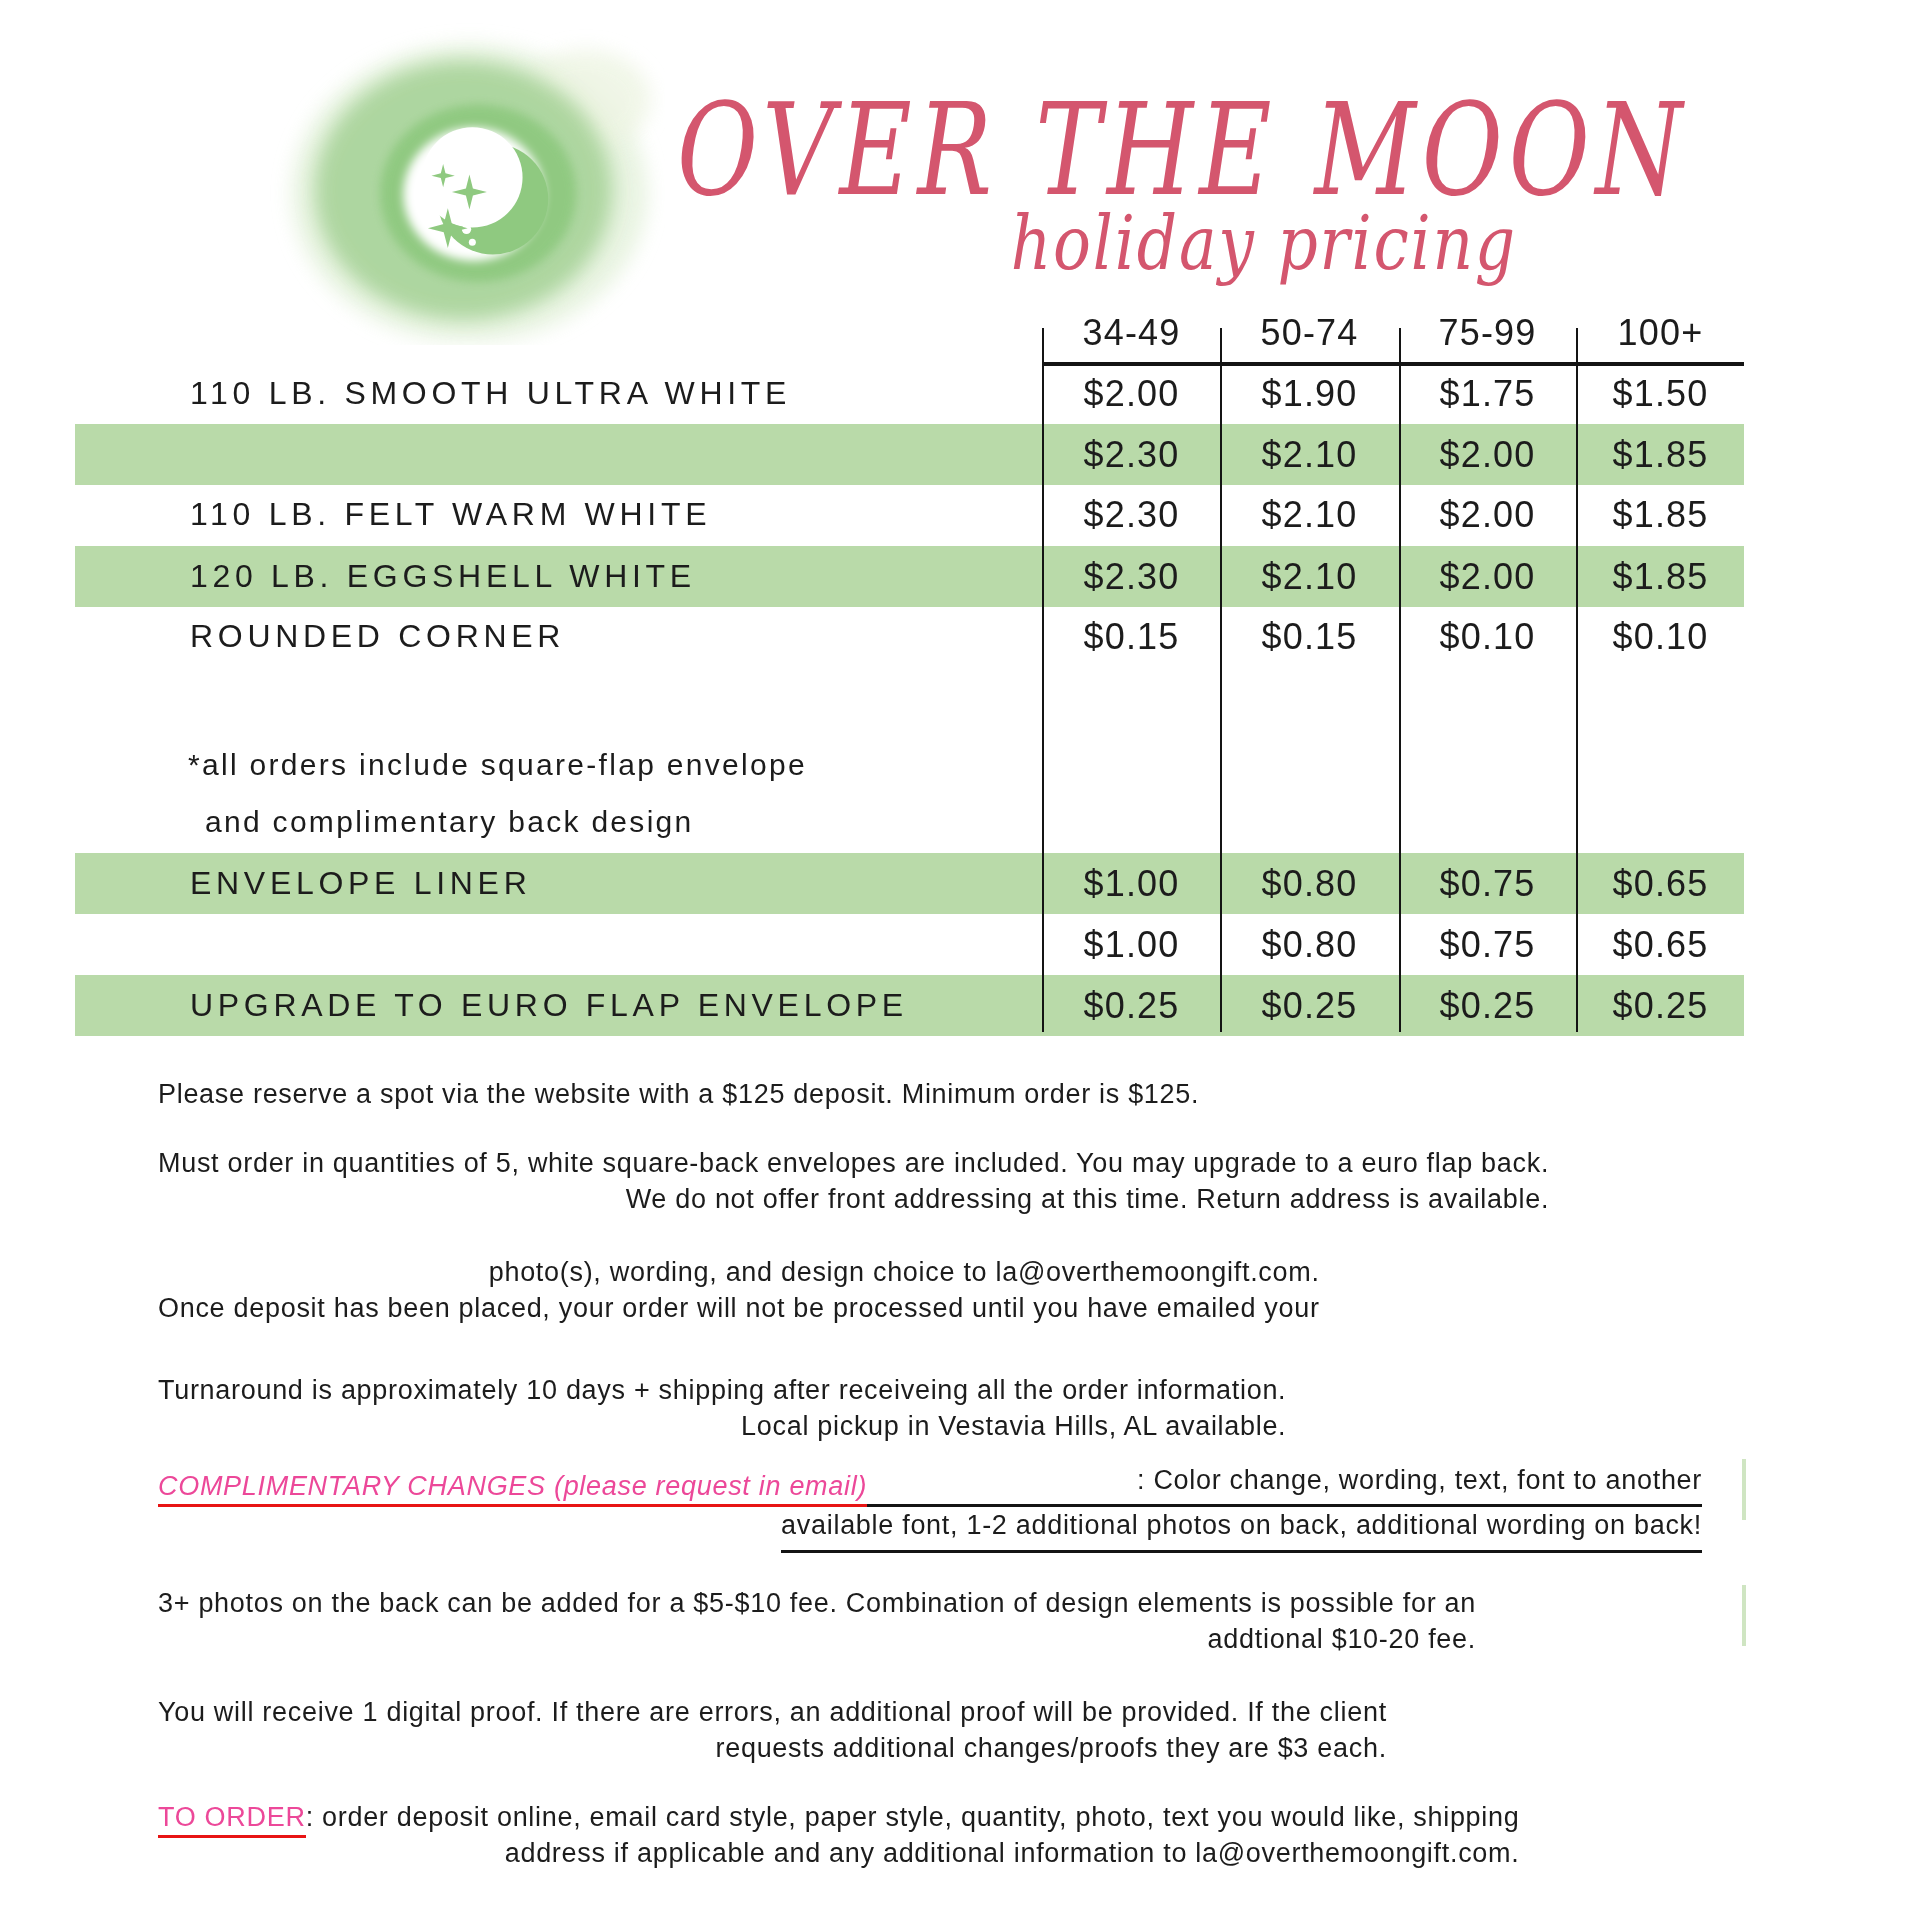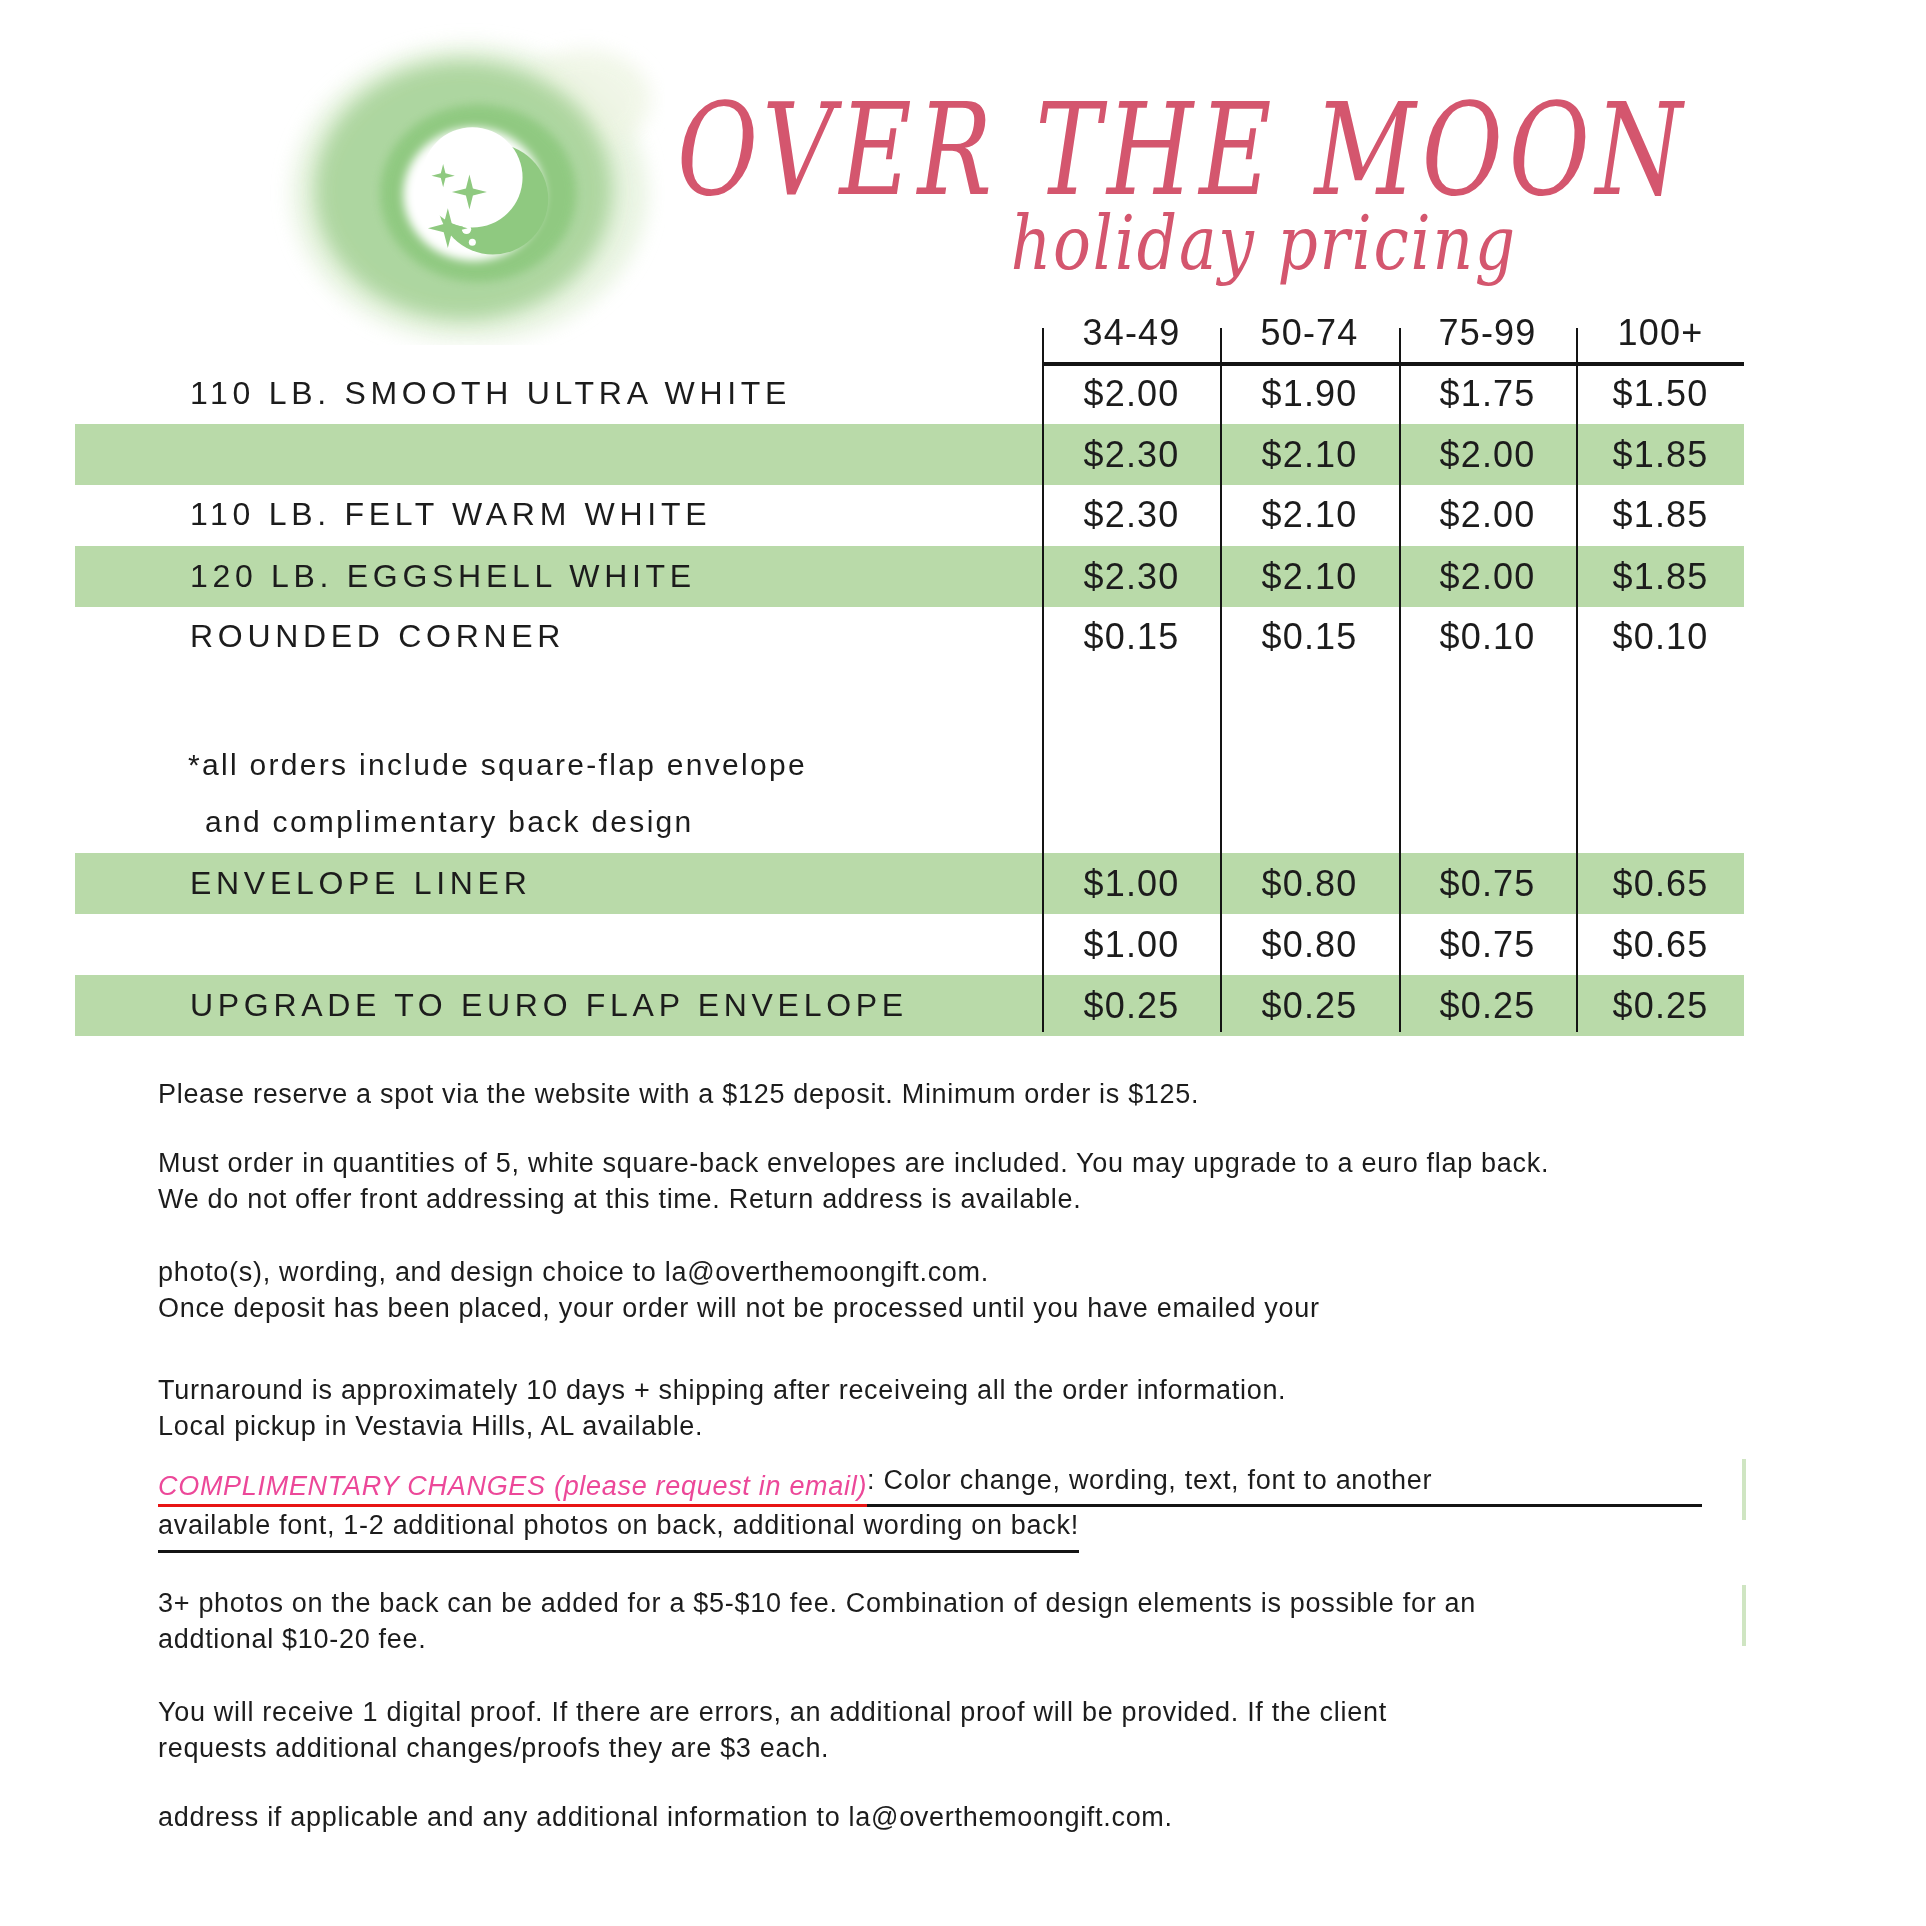--- a/index.html
+++ b/index.html
@@ -32,21 +32,21 @@
   .c2{left:1399px;width:177px}.c3{left:1576px;width:169px}
 
   .trow{position:absolute;left:0;width:1926px;height:61px;line-height:61px;}
   .rlabel{position:absolute;left:190px;top:0;font-size:32px;letter-spacing:4.7px;white-space:nowrap;text-align:right;}
   .price{position:absolute;top:0;text-align:center;font-size:36px;letter-spacing:1.2px;}
   .nlabel{position:absolute;top:0;font-size:30px;letter-spacing:2.3px;white-space:nowrap;
           text-transform:none;}
 
   
   .para{position:absolute;left:158px;font-size:27px;letter-spacing:0.7px;}
-  .pline{height:36px;line-height:36px;white-space:nowrap;}
+  .pline{height:36px;line-height:36px;white-space:nowrap;text-align:right;}
   .red{color:#ec4899;}
   .italic{font-style:italic;}
   .ru{display:inline-block;border-bottom:3.5px solid #e81414;padding-bottom:1.2px;line-height:31.5px;}
   .bu{display:inline-block;border-bottom:3.5px solid #141414;padding-bottom:8px;line-height:31.5px;}
   .fxrow{display:flex;width:1544px;align-items:flex-end;}
   .grow{flex:1;}
 
   
   .estrip{position:absolute;left:1742px;width:4.1px;height:61px;background:#cfe5c2;}
   .e0{top:1459px}.e1{top:1585px}
@@ -201,20 +201,23 @@
     <div class="pline">3+ photos on the back can be added for a $5-$10 fee. Combination of design elements is possible for an</div>
     <div class="pline">addtional $10-20 fee.</div>
   </div>
 
   <div class="para" style="top:1694px">
     <div class="pline">You will receive 1 digital proof. If there are errors, an additional proof will be provided.  If the client</div>
     <div class="pline">requests additional changes/proofs they are $3 each.</div>
   </div>
 
   <div class="para" style="top:1799px">
+    <div class="pline">
+      <span class="red ru">TO ORDER</span><span>: order deposit online, email card style, paper style, quantity, photo, text you would like, shipping</span>
+    </div>
     <div class="pline">address if applicable and any additional information to la@overthemoongift.com.</div>
   </div>
 
   <div class="estrip e0"></div>
   <div class="estrip e1"></div>
 
 </div>
 
 
 </body></html>

